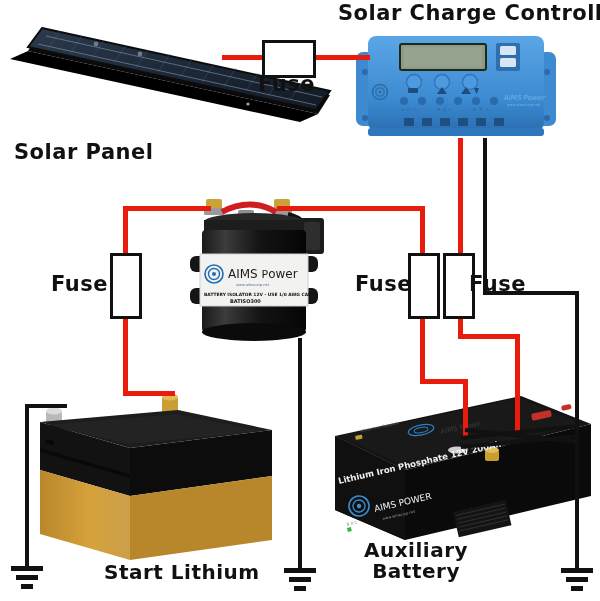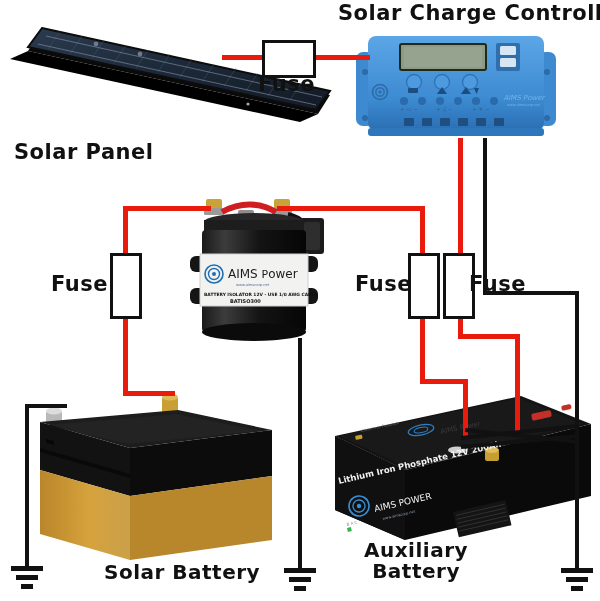--- a/index.html
+++ b/index.html
@@ -18,21 +18,21 @@
   svg{display:block;overflow:visible;}
   .zz{position:absolute;}
 </style>
 </head>
 <body>
 
 <div class="stage">
 
   <div class="lbl title" style="left:338px;top:2px;">Solar Charge Controller</div>
   <div class="lbl title" style="left:14px;top:101px;margin-top:40px;">Solar Panel</div>
-  <div class="lbl bat-lbl" style="left:104px;top:562px;">Solar Battery</div>
+  <div class="lbl bat-lbl" style="left:104px;top:562px;">Start Lithium</div>
   <div class="lbl bat-lbl" style="left:364px;top:540px;text-align:center;">Auxiliary
 Battery</div>
 
   <div class="zz" style="left:0px;top:22px;width:330px;height:115px;">
     <svg width="330" height="115" viewBox="0 0 330 115">
       <defs>
         <linearGradient id="pnl" x1="0" y1="0" x2="1" y2="1">
           <stop offset="0%" stop-color="#2b3b4e"></stop>
           <stop offset="45%" stop-color="#1d2a39"></stop>
           <stop offset="100%" stop-color="#121a25"></stop>

